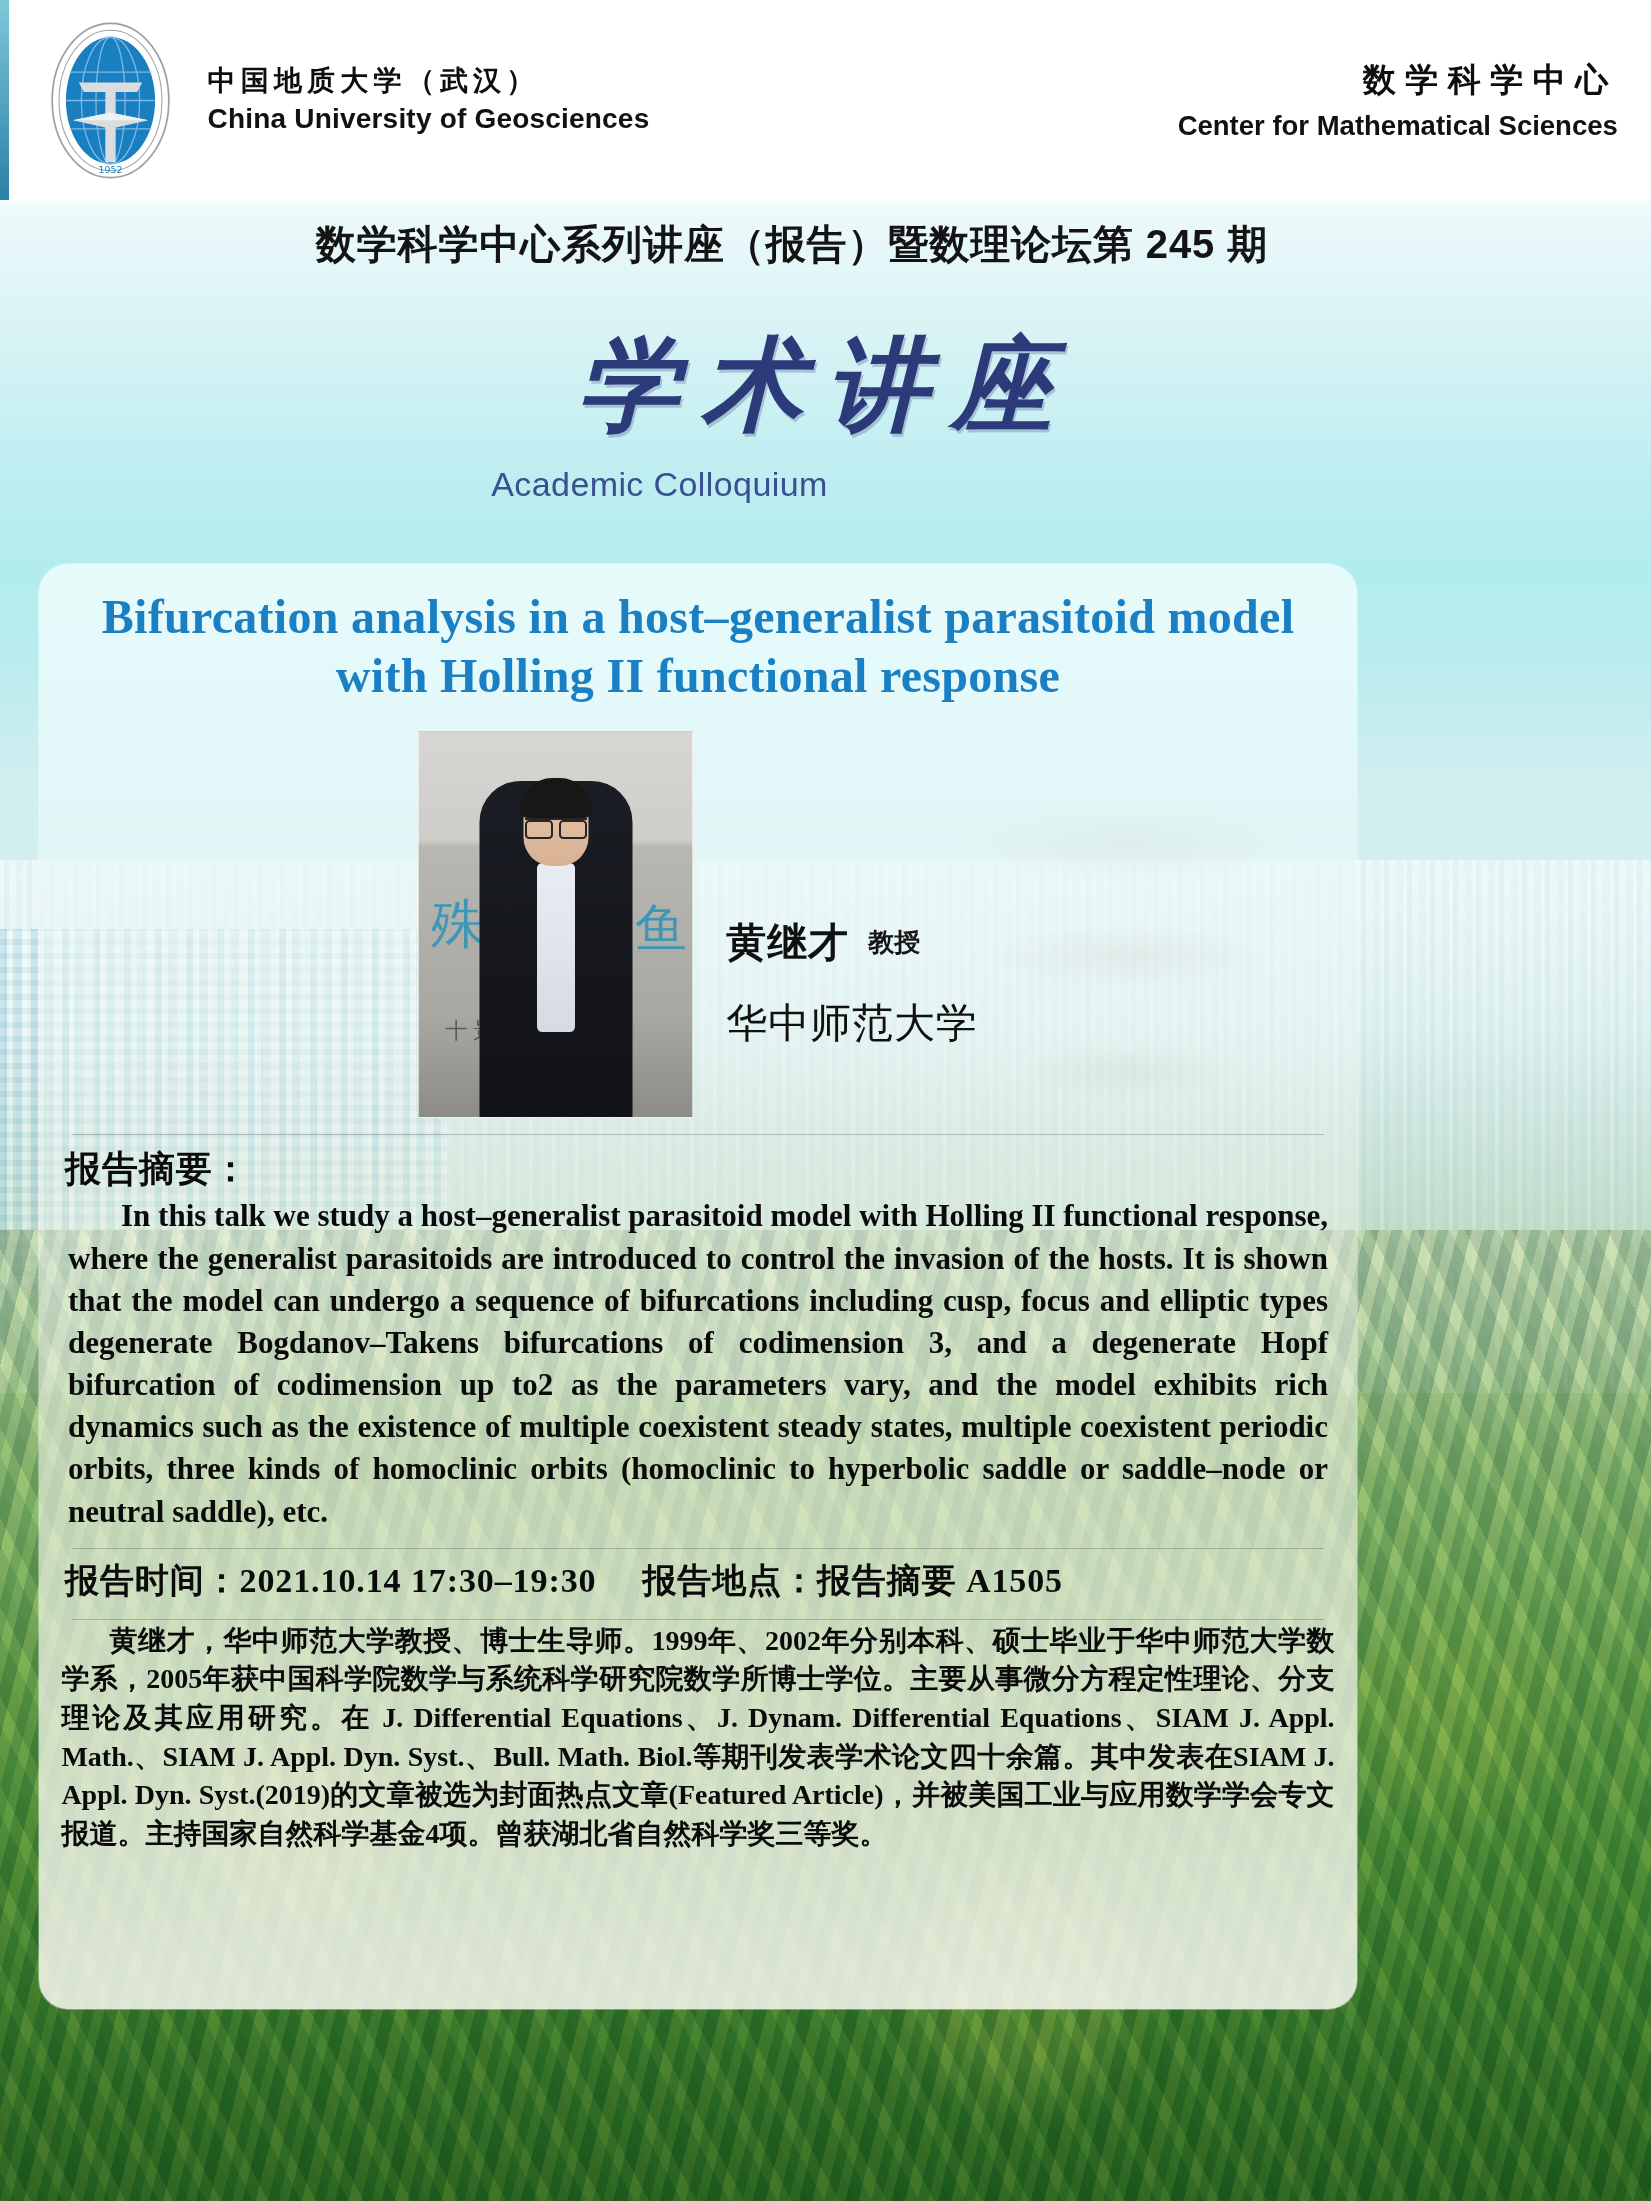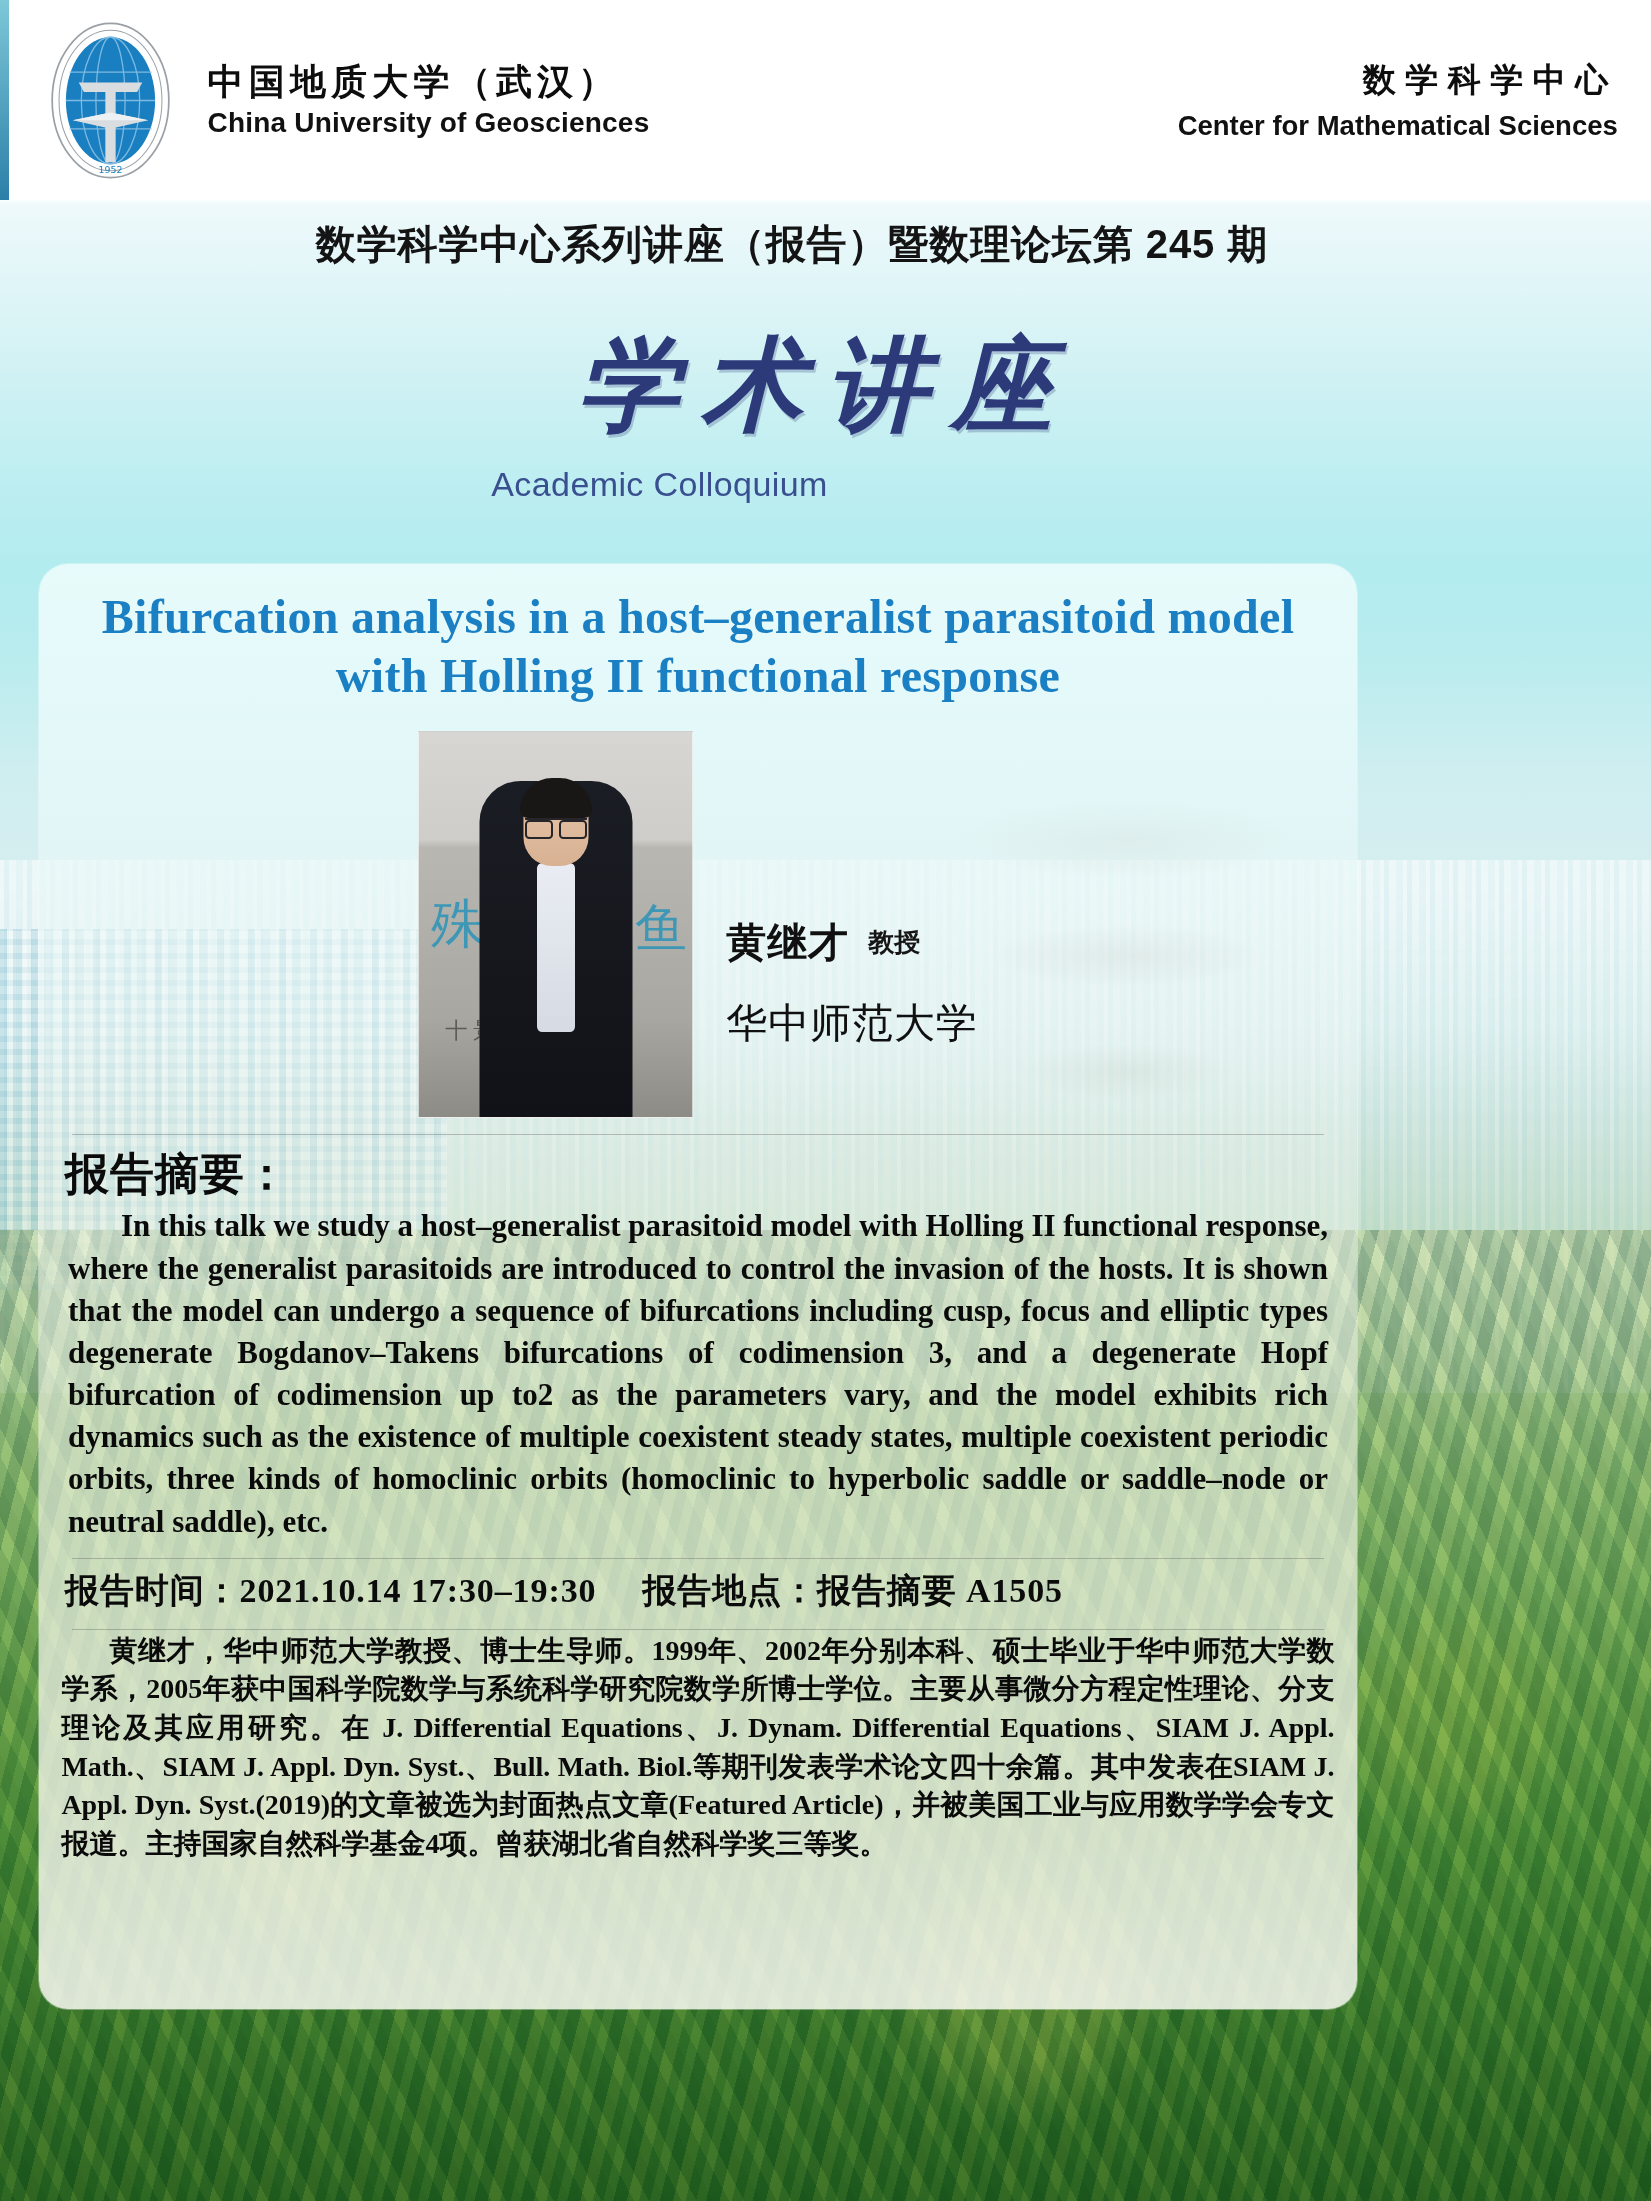--- a/index.html
+++ b/index.html
@@ -83,21 +83,21 @@
 
   
   .header {
     position:absolute; left:0; top:0; width:1652px; height:200px;
     display:flex; align-items:center; padding:0 29px;
   }
   .logo-wrap { width:163px; height:172px; flex:0 0 auto; position:relative;
                display:flex; align-items:center; justify-content:center; }
   .uni-text { margin-left:15.5px; }
   .uni-cn {
-    font-size:36px; font-weight:bold; color:#0d0d0d; letter-spacing:5.2px;
+    font-size:28px; font-weight:bold; color:#0d0d0d; letter-spacing:5.2px;
     line-height:1.15;
   }
   .uni-en {
     font-size:28px; font-weight:bold; color:#111; letter-spacing:0.2px; margin-top:5.2px;
   }
   .center-text { margin-left:auto; text-align:right; padding-right:5.2px; }
   .ctr-cn { font-size:33px; font-weight:bold; color:#0d0d0d; letter-spacing:9.5px; }
   .ctr-en { font-size:27.5px; font-weight:bold; color:#111; margin-top:6.9px; }
 
   
@@ -215,21 +215,21 @@
     margin-top:26px; font-size:41px; font-weight:normal; color:#101010; letter-spacing:0.9px;
   }
 
   .hr {
     height:0.9px; background:rgba(90,90,90,.35);
     margin:15.5px 33px 0 33px;
   }
 
   .sec-label {
     margin:10.3px 0 0 26px;
-    font-size:44px; font-weight:bold; color:#0b0b0b; letter-spacing:0.9px;
+    font-size:36px; font-weight:bold; color:#0b0b0b; letter-spacing:0.9px;
   }
 
   .abstract {
     margin:1.7px 29px 0 29px;
     font-family:"Liberation Serif", serif;
     font-weight:bold;
     font-size:31px; line-height:1.36;
     color:#0a0a0a;
     text-align:justify; text-align-last:left;
     text-indent:53px;

